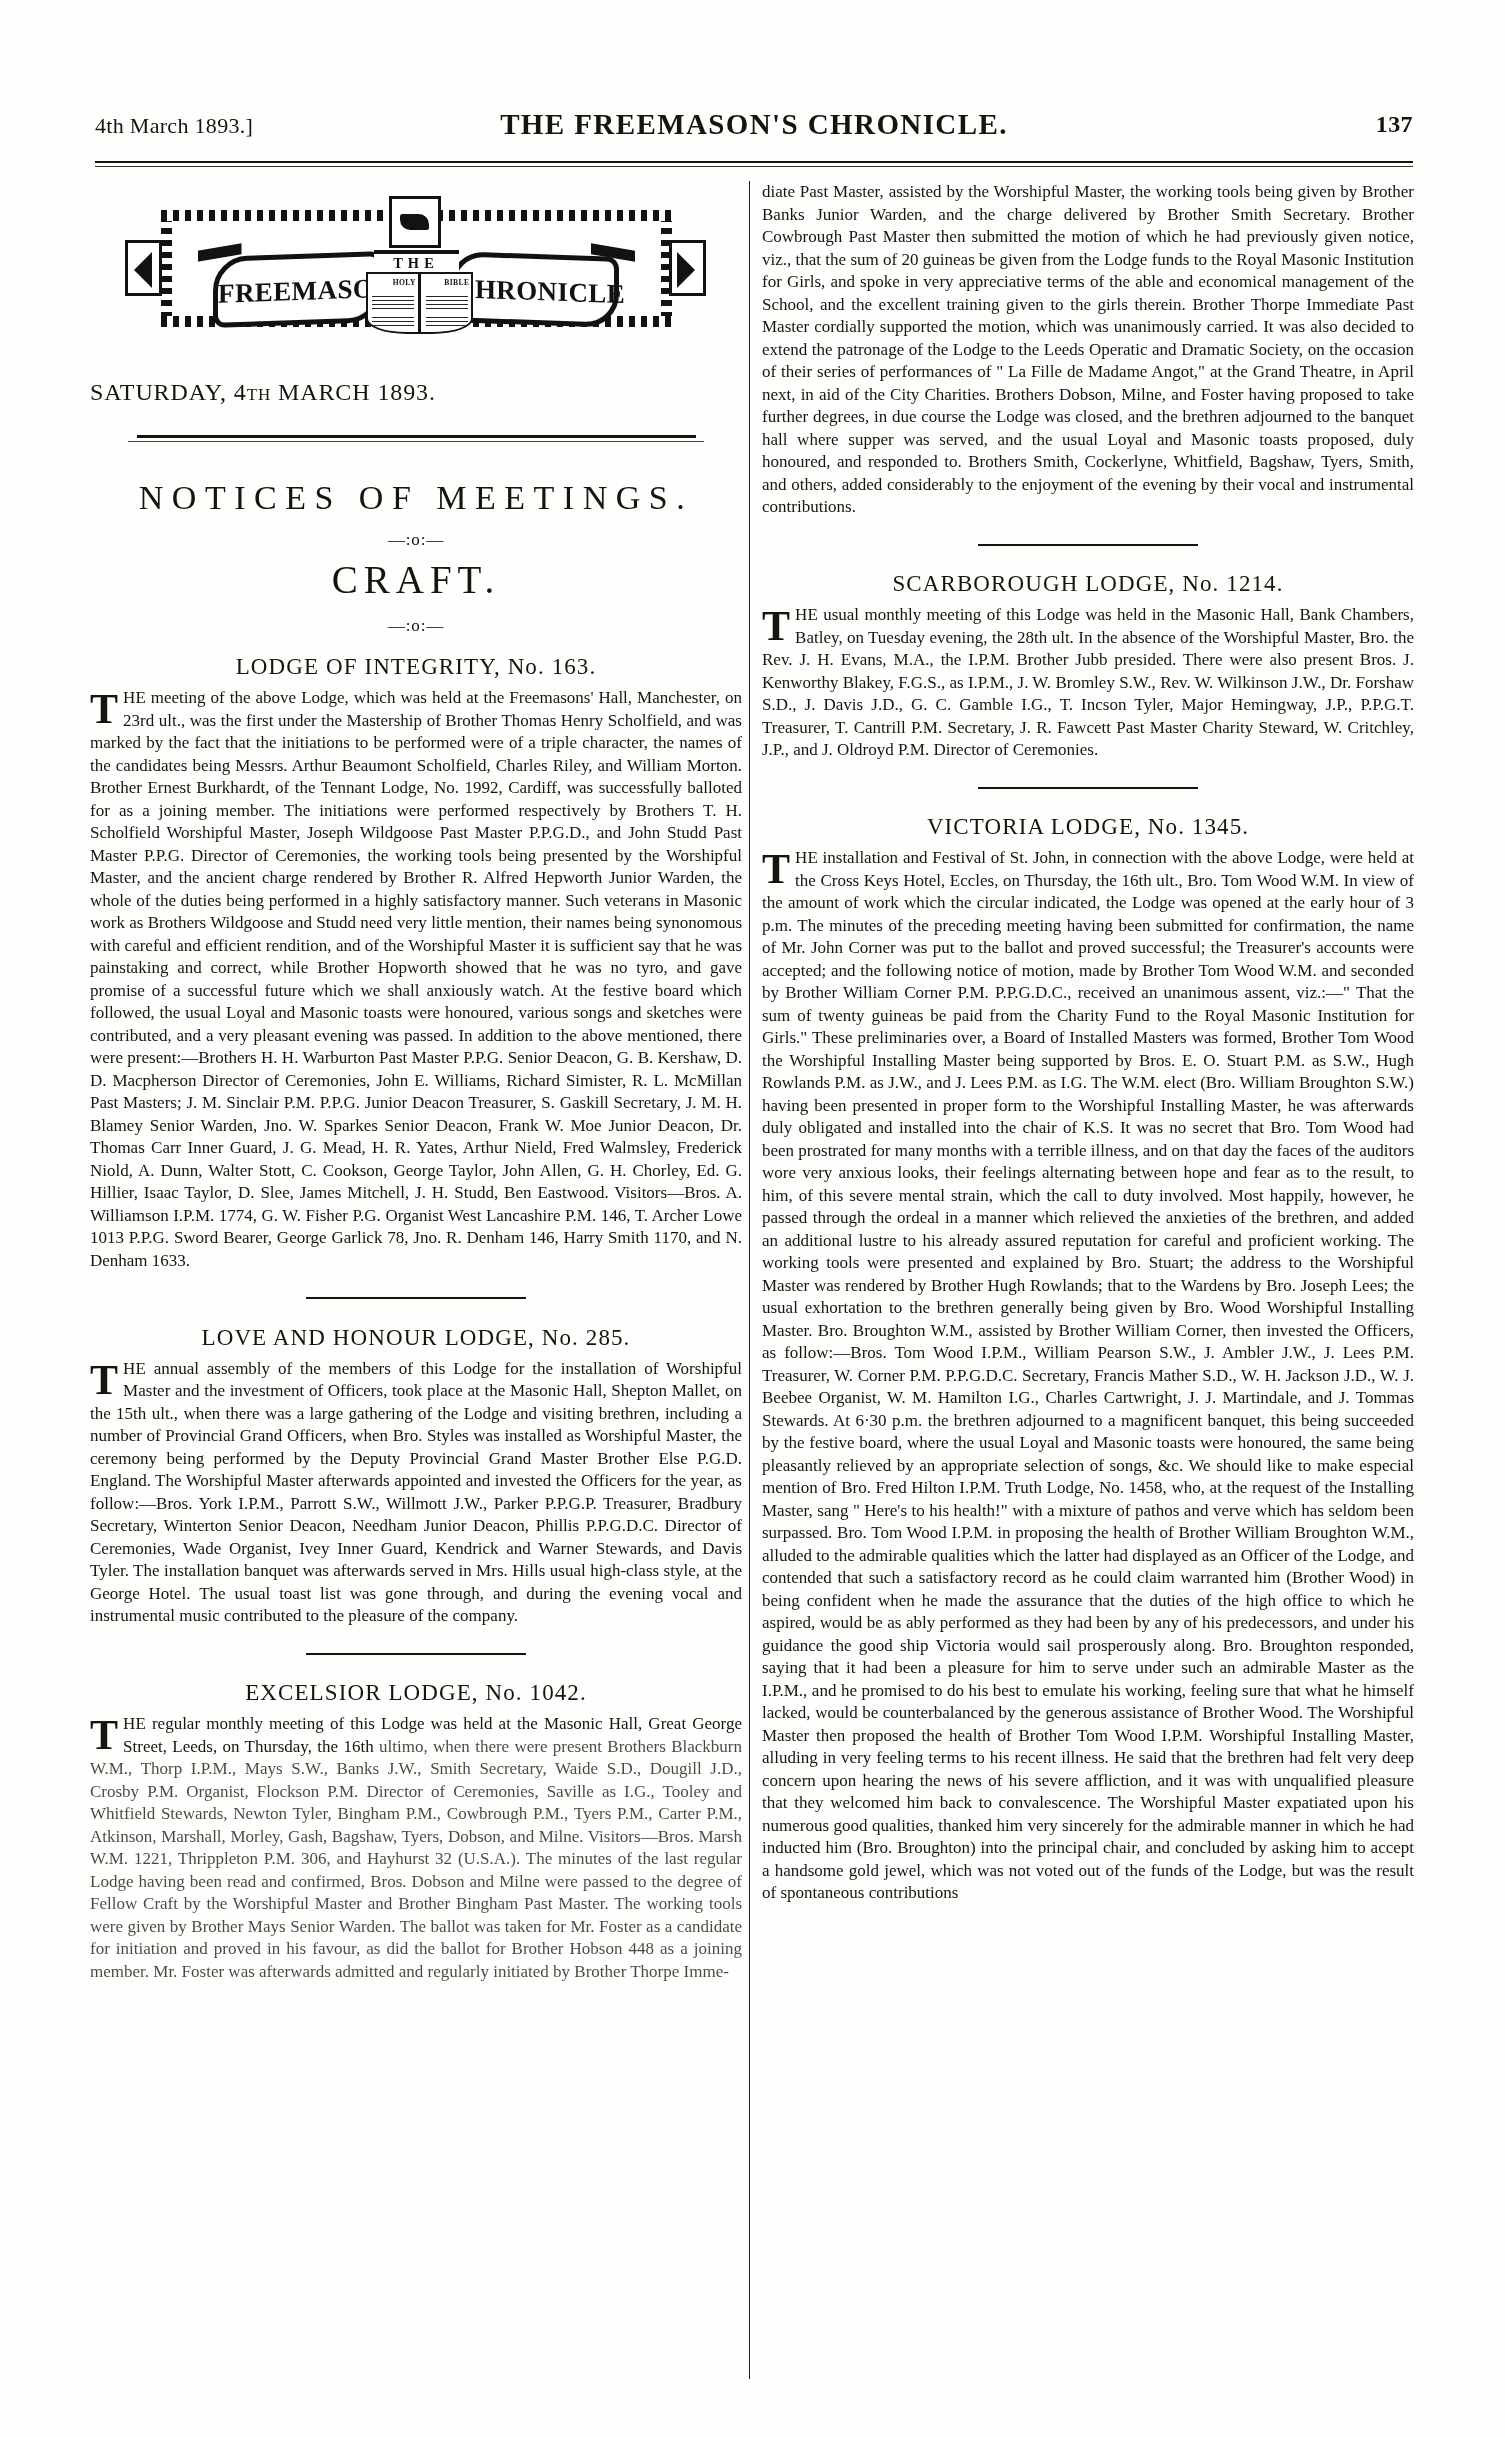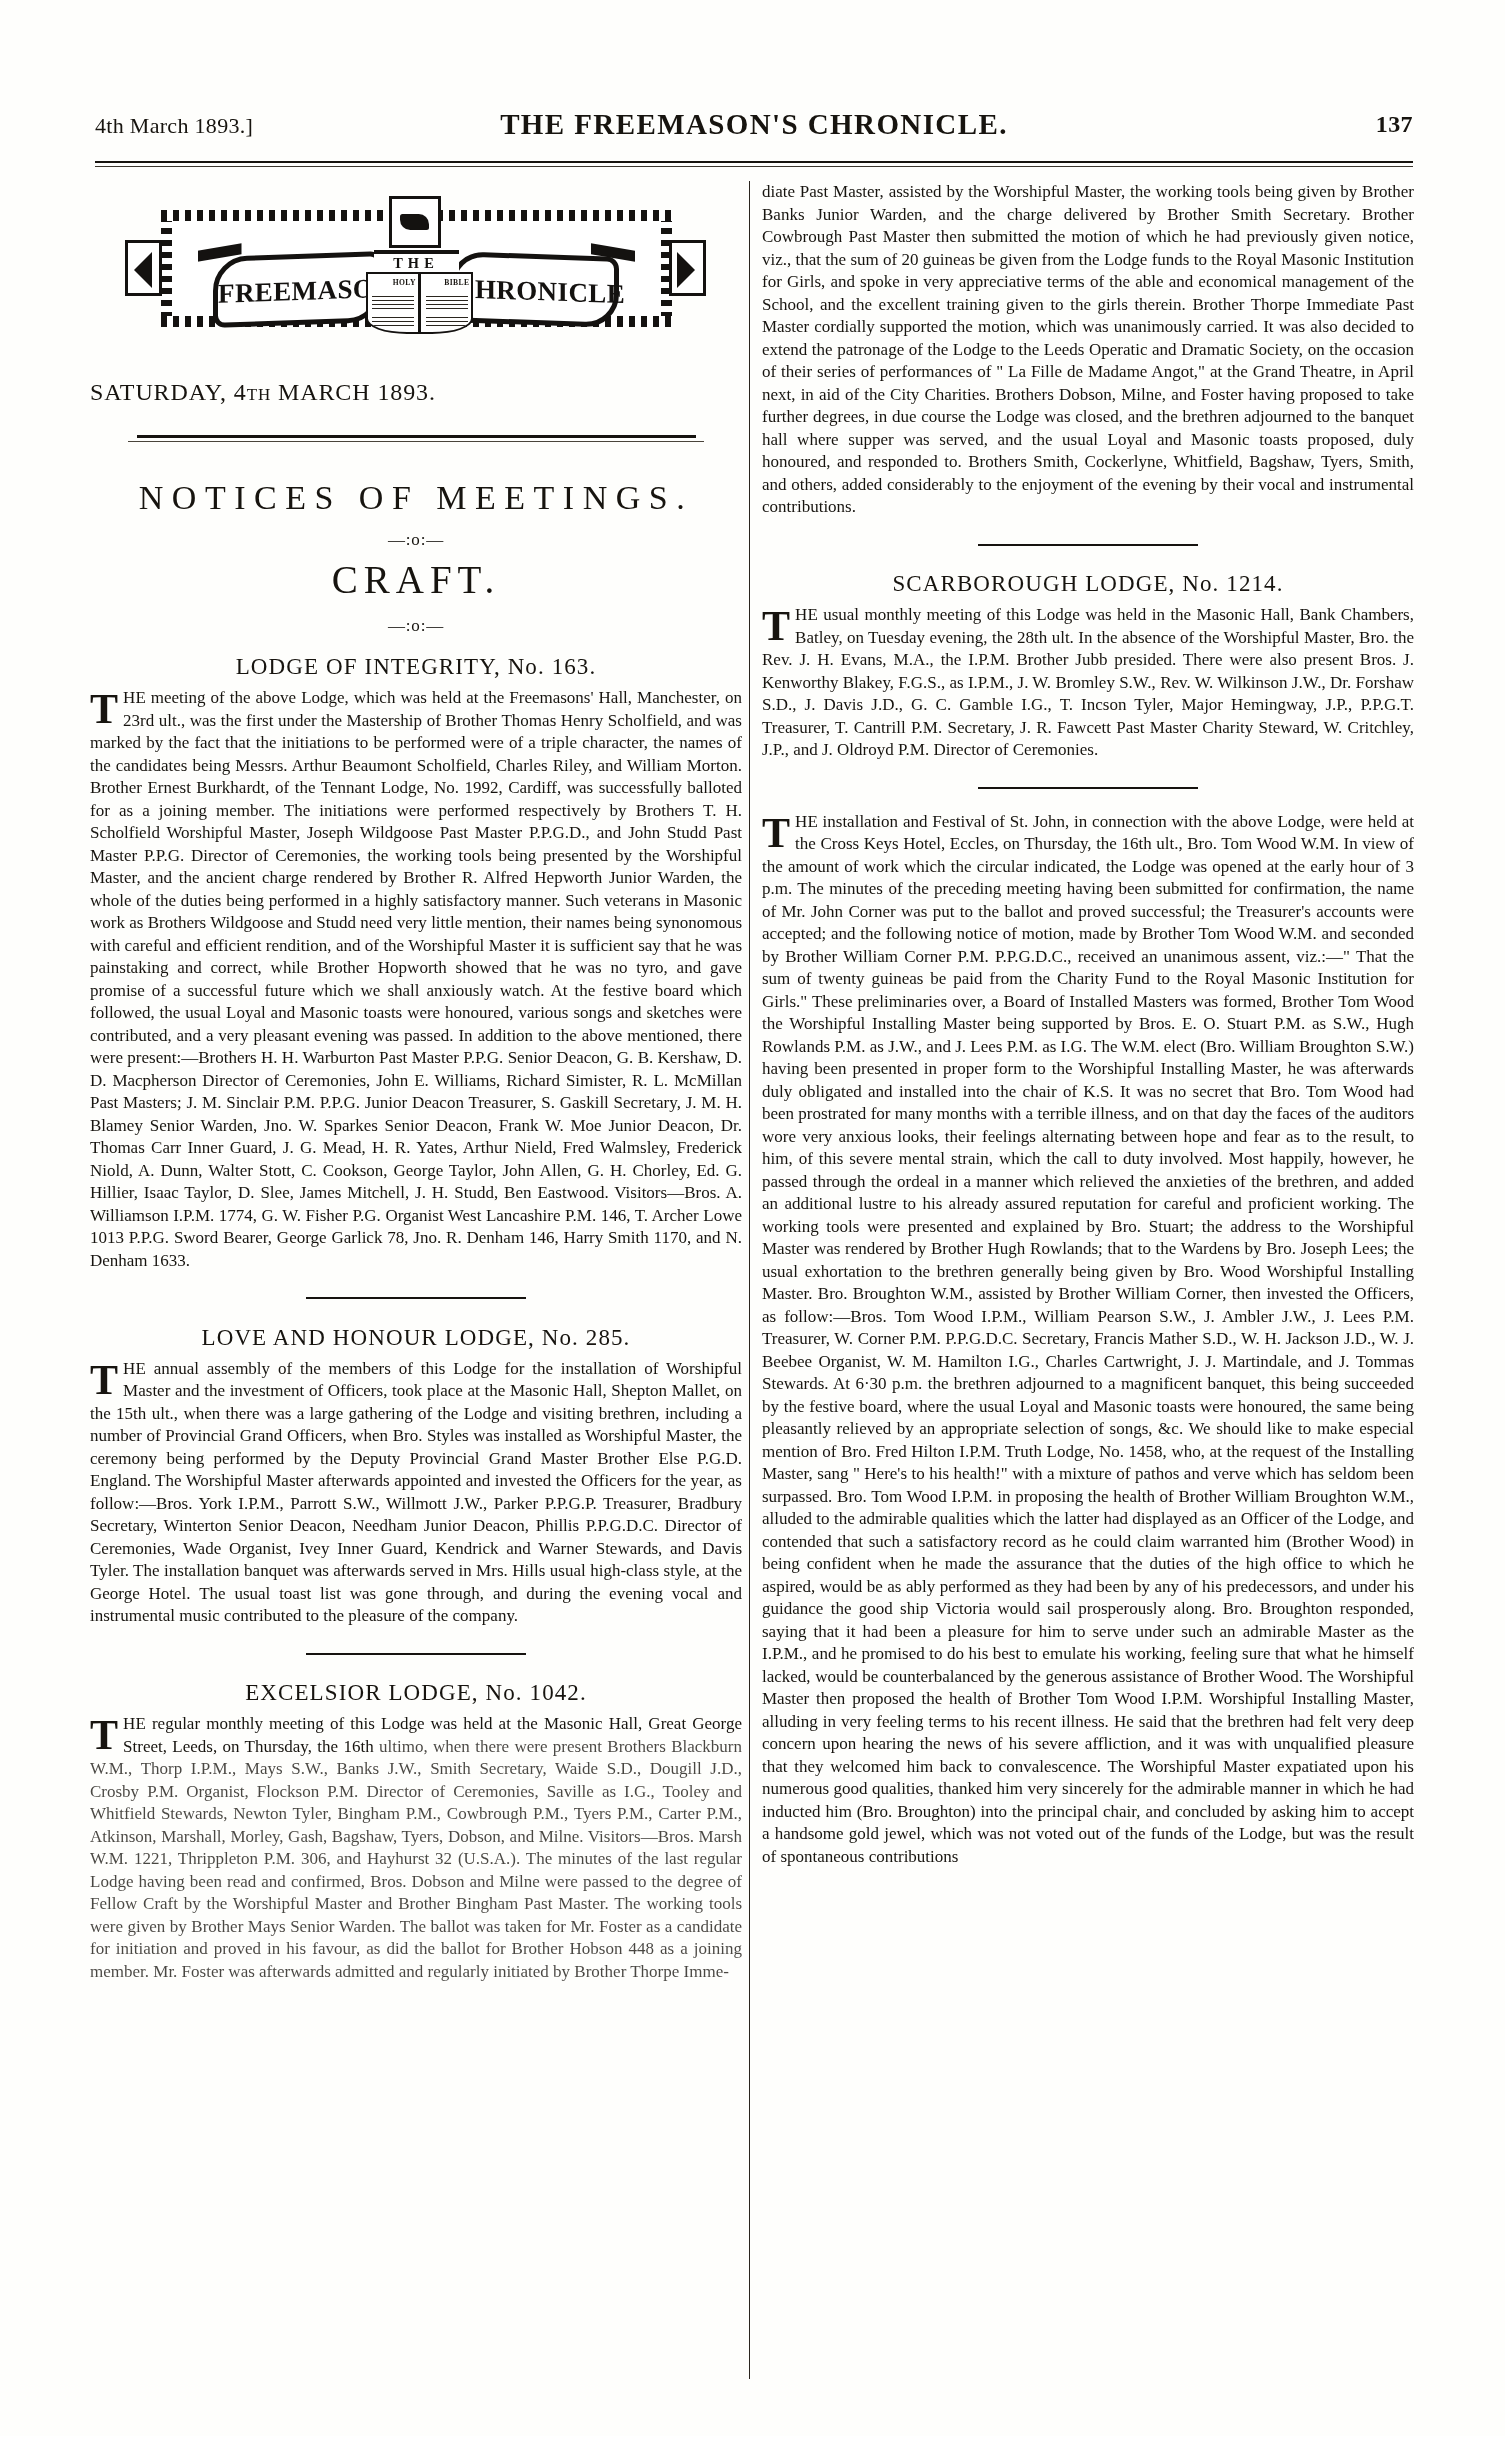--- a/index.html
+++ b/index.html
@@ -441,20 +441,21 @@
     <div class="lodge-head">SCARBOROUGH LODGE, No. 1214.</div>
     <div class="body">
       <p class="dropcap-para">
         <span class="dc">T</span><span>HE usual monthly meeting of this Lodge was held in the Masonic Hall, Bank Chambers, Batley, on Tuesday evening, the 28th</span>
         <span>ult. In the absence of the Worshipful Master, Bro. the Rev. J. H. Evans, M.A., the I.P.M. Brother Jubb presided. There were also present Bros. J. Kenworthy Blakey, F.G.S., as I.P.M., J. W. Bromley S.W., Rev. W. Wilkinson J.W., Dr. Forshaw S.D., J. Davis J.D., G. C. Gamble I.G., T. Incson Tyler, Major Hemingway, J.P., P.P.G.T. Treasurer, T. Cantrill P.M. Secretary, J. R. Fawcett Past Master Charity Steward, W. Critchley, J.P., and J. Oldroyd P.M. Director of Ceremonies.</span>
       </p>
     </div>
 
     <div class="sep-short"></div>
 
+    <div class="lodge-head">VICTORIA LODGE, No. 1345.</div>
     <div class="body">
       <p class="dropcap-para">
         <span class="dc">T</span><span>HE installation and Festival of St. John, in connection with the above Lodge, were held at the Cross Keys Hotel, Eccles, on</span>
         <span>Thursday, the 16th ult., Bro. Tom Wood W.M. In view of the amount of work which the circular indicated, the Lodge was opened at the early hour of 3 p.m. The minutes of the preceding meeting having been submitted for confirmation, the name of Mr. John Corner was put to the ballot and proved successful; the Treasurer's accounts were accepted; and the following notice of motion, made by Brother Tom Wood W.M. and seconded by Brother William Corner P.M. P.P.G.D.C., received an unanimous assent, viz.:—" That the sum of twenty guineas be paid from the Charity Fund to the Royal Masonic Institution for Girls." These preliminaries over, a Board of Installed Masters was formed, Brother Tom Wood the Worshipful Installing Master being supported by Bros. E. O. Stuart P.M. as S.W., Hugh Rowlands P.M. as J.W., and J. Lees P.M. as I.G. The W.M. elect (Bro. William Broughton S.W.) having been presented in proper form to the Worshipful Installing Master, he was afterwards duly obligated and installed into the chair of K.S. It was no secret that Bro. Tom Wood had been prostrated for many months with a terrible illness, and on that day the faces of the auditors wore very anxious looks, their feelings alternating between hope and fear as to the result, to him, of this severe mental strain, which the call to duty involved. Most happily, however, he passed through the ordeal in a manner which relieved the anxieties of the brethren, and added an additional lustre to his already assured reputation for careful and proficient working. The working tools were presented and explained by Bro. Stuart; the address to the Worshipful Master was rendered by Brother Hugh Rowlands; that to the Wardens by Bro. Joseph Lees; the usual exhortation to the brethren generally being given by Bro. Wood Worshipful Installing Master. Bro. Broughton W.M., assisted by Brother William Corner, then invested the Officers, as follow:—Bros. Tom Wood I.P.M., William Pearson S.W., J. Ambler J.W., J. Lees P.M. Treasurer, W. Corner P.M. P.P.G.D.C. Secretary, Francis Mather S.D., W. H. Jackson J.D., W. J. Beebee Organist, W. M. Hamilton I.G., Charles Cartwright, J. J. Martindale, and J. Tommas Stewards. At 6·30 p.m. the brethren adjourned to a magnificent banquet, this being succeeded by the festive board, where the usual Loyal and Masonic toasts were honoured, the same being pleasantly relieved by an appropriate selection of songs, &amp;c. We should like to make especial mention of Bro. Fred Hilton I.P.M. Truth Lodge, No. 1458, who, at the request of the Installing Master, sang " Here's to his health!" with a mixture of pathos and verve which has seldom been surpassed. Bro. Tom Wood I.P.M. in proposing the health of Brother William Broughton W.M., alluded to the admirable qualities which the latter had displayed as an Officer of the Lodge, and contended that such a satisfactory record as he could claim warranted him (Brother Wood) in being confident when he made the assurance that the duties of the high office to which he aspired, would be as ably performed as they had been by any of his predecessors, and under his guidance the good ship Victoria would sail prosperously along. Bro. Broughton responded, saying that it had been a pleasure for him to serve under such an admirable Master as the I.P.M., and he promised to do his best to emulate his working, feeling sure that what he himself lacked, would be counterbalanced by the generous assistance of Brother Wood. The Worshipful Master then proposed the health of Brother Tom Wood I.P.M. Worshipful Installing Master, alluding in very feeling terms to his recent illness. He said that the brethren had felt very deep concern upon hearing the news of his severe affliction, and it was with unqualified pleasure that they welcomed him back to convalescence. The Worshipful Master expatiated upon his numerous good qualities, thanked him very sincerely for the admirable manner in which he had inducted him (Bro. Broughton) into the principal chair, and concluded by asking him to accept a handsome gold jewel, which was not voted out of the funds of the Lodge, but was the result of spontaneous contributions</span>
       </p>
     </div>
 
   </div>
 
 </div>

